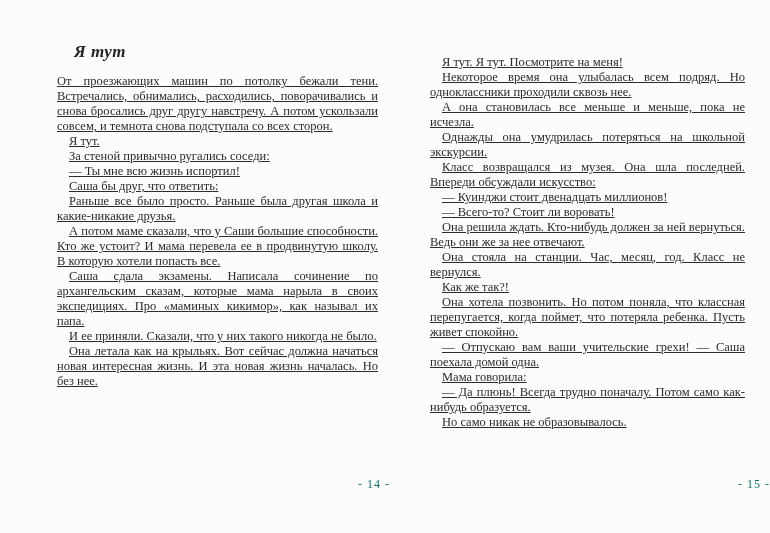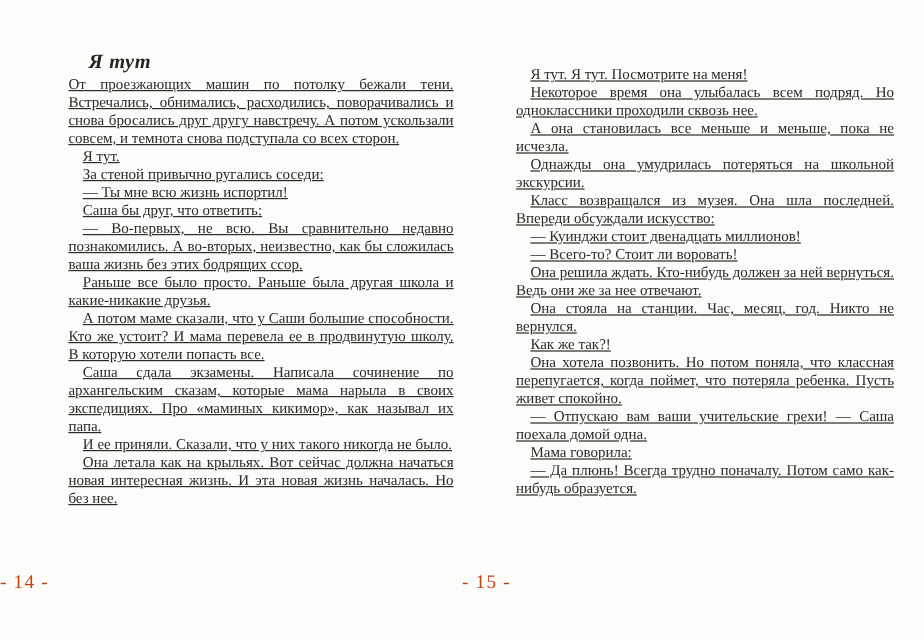--- a/index.html
+++ b/index.html
@@ -33,43 +33,43 @@
   .text-block {
     position: absolute;
     font-size: 12.5px;
     line-height: 15px;
     text-align: justify;
     hyphens: auto;
     -webkit-hyphens: auto;
   }
   .text-block-left {
     left: 57px;
-    top: 63px;
+    top: 74px;
     width: 321px;
   }
   .text-block-right {
     left: 430px;
     top: 55px;
     width: 315px;
   }
   .para {
     margin: 0;
     text-indent: 12px;
     text-decoration: underline;
   }
   .first-flush .para:first-child {
     text-indent: 0;
   }
   .page-number {
     position: absolute;
     top: 477px;
-    font-size: 16px;
+    font-size: 12px;
     letter-spacing: 1px;
-    text-align: left;
-    color: #c2410c;
+    text-align: right;
+    color: #0f766e;
   }
   .page-number-left {
     left: 0;
     width: 390px;
   }
   .page-number-right {
     left: 385px;
     width: 385px;
   }
 </style>
@@ -79,43 +79,43 @@
 <div class="spread">
 
   <section>
     <h2 class="chapter-title">Я тут</h2>
     <div class="text-block text-block-left first-flush">
         <p class="para">От проезжающих машин по потолку бежали тени. Встречались, обнимались, расходились, поворачивались и снова бросались друг другу навстречу. А потом ускользали совсем, и темнота снова подступала со всех сторон.</p>
         <p class="para">Я тут.</p>
         <p class="para">За стеной привычно ругались соседи:</p>
         <p class="para">— Ты мне всю жизнь испортил!</p>
         <p class="para">Саша бы друг, что ответить:</p>
-        <p class="para">— Во-первых, не всю. Вы сравнительно недавно познакомились. А во-вторых, неизвестно, как бы сложилась ваша жизнь без этих бодрящих ссор.</p>
         <p class="para">Раньше все было просто. Раньше была другая школа и какие-никакие друзья.</p>
         <p class="para">А потом маме сказали, что у Саши большие способности. Кто же устоит? И мама перевела ее в продвинутую школу. В которую хотели попасть все.</p>
         <p class="para">Саша сдала экзамены. Написала сочинение по архангельским сказам, которые мама нарыла в своих экспедициях. Про «маминых кикимор», как называл их папа.</p>
         <p class="para">И ее приняли. Сказали, что у них такого никогда не было.</p>
         <p class="para">Она летала как на крыльях. Вот сейчас должна начаться новая интересная жизнь. И эта новая жизнь началась. Но без нее.</p>
       </div>
     <div class="page-number page-number-left">- 14 -</div>
   </section>
 
   <section>
     <div class="text-block text-block-right">
         <p class="para">Я тут. Я тут. Посмотрите на меня!</p>
         <p class="para">Некоторое время она улыбалась всем подряд. Но одноклассники проходили сквозь нее.</p>
         <p class="para">А она становилась все меньше и меньше, пока не исчезла.</p>
         <p class="para">Однажды она умудрилась потеряться на школьной экскурсии.</p>
         <p class="para">Класс возвращался из музея. Она шла последней. Впереди обсуждали искусство:</p>
         <p class="para">— Куинджи стоит двенадцать миллионов!</p>
         <p class="para">— Всего-то? Стоит ли воровать!</p>
         <p class="para">Она решила ждать. Кто-нибудь должен за ней вернуться. Ведь они же за нее отвечают.</p>
-        <p class="para">Она стояла на станции. Час, месяц, год. Никто не вернулся.</p>
+        <p class="para">Она стояла на станции. Час, месяц, год. Класс не вернулся.</p>
         <p class="para">Как же так?!</p>
         <p class="para">Она хотела позвонить. Но потом поняла, что классная перепугается, когда поймет, что потеряла ребенка. Пусть живет спокойно.</p>
         <p class="para">— Отпускаю вам ваши учительские грехи! — Саша поехала домой одна.</p>
         <p class="para">Мама говорила:</p>
         <p class="para">— Да плюнь! Всегда трудно поначалу. Потом само как-нибудь образуется.</p>
+        <p class="para">Но само никак не образовывалось.</p>
       </div>
     <div class="page-number page-number-right">- 15 -</div>
   </section>
 
 </div>
 
 </body></html>

